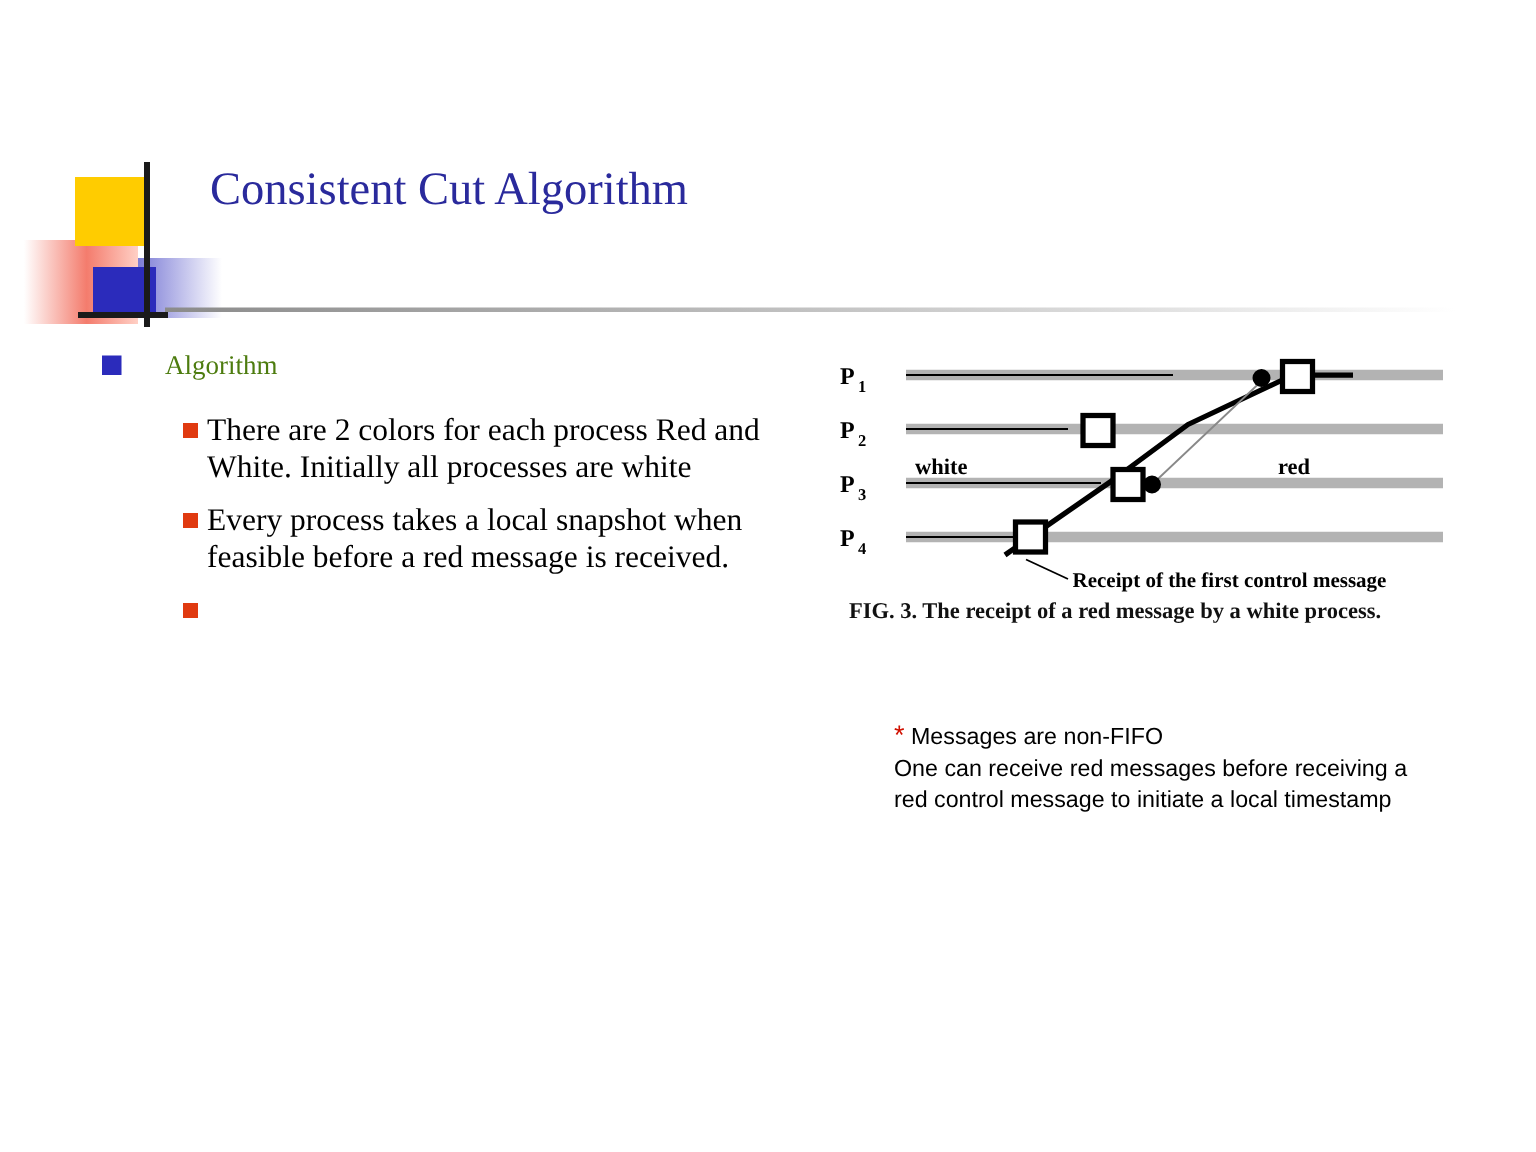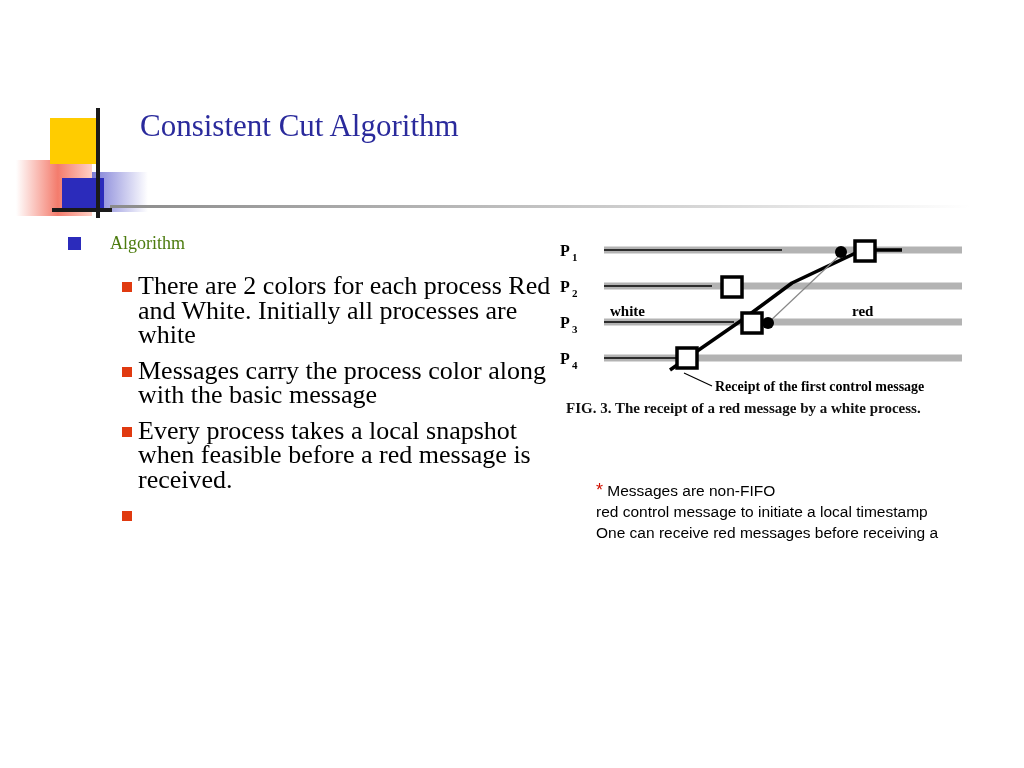--- a/index.html
+++ b/index.html
@@ -110,21 +110,21 @@
     position: absolute;
     left: 8px;
     top: 9px;
     width: 13px;
     height: 13px;
     background: #2B2BBB;
   }
   .lvl2 {
     position: relative;
     padding-left: 78px;
-    font-size: 26px;
+    font-size: 21px;
     line-height: 24.5px;
     color: #000000;
     margin-bottom: 11px;
   }
   .lvl2 .marker {
     position: absolute;
     left: 62px;
     top: 8px;
     width: 10px;
     height: 10px;
@@ -185,24 +185,20 @@
 
 <div class="bullets">
   <div class="lvl1">
     <span class="marker"></span>
     <span>Algorithm</span>
   </div>
 
   <div class="lvl2">
     <span class="marker"></span>
     <span>There are 2 colors for each process Red and White. Initially all processes are white</span>
-  </div>
-  <div class="lvl2">
-    <span class="marker"></span>
-    <span>Messages carry the process color along with the basic message</span>
   </div>
   <div class="lvl2">
     <span class="marker"></span>
     <span>Every process takes a local snapshot when feasible before a red message is received.</span>
   </div>
   <div class="lvl2">
     <span class="marker"></span>
   </div>
 </div>
 
@@ -249,15 +245,15 @@
   </svg>
 </div>
 
 <div class="fig-caption">FIG. 3. The receipt of a red message by a white process.</div>
 
 <div class="note">
   <div class="line1">
     <span class="star">*</span>
     <span>Messages are non-FIFO</span>
   </div>
+  <div>One can receive red messages before receiving a</div>
   <div>red control message to initiate a local timestamp</div>
-  <div>One can receive red messages before receiving a</div>
 </div>
 
 </body></html>

